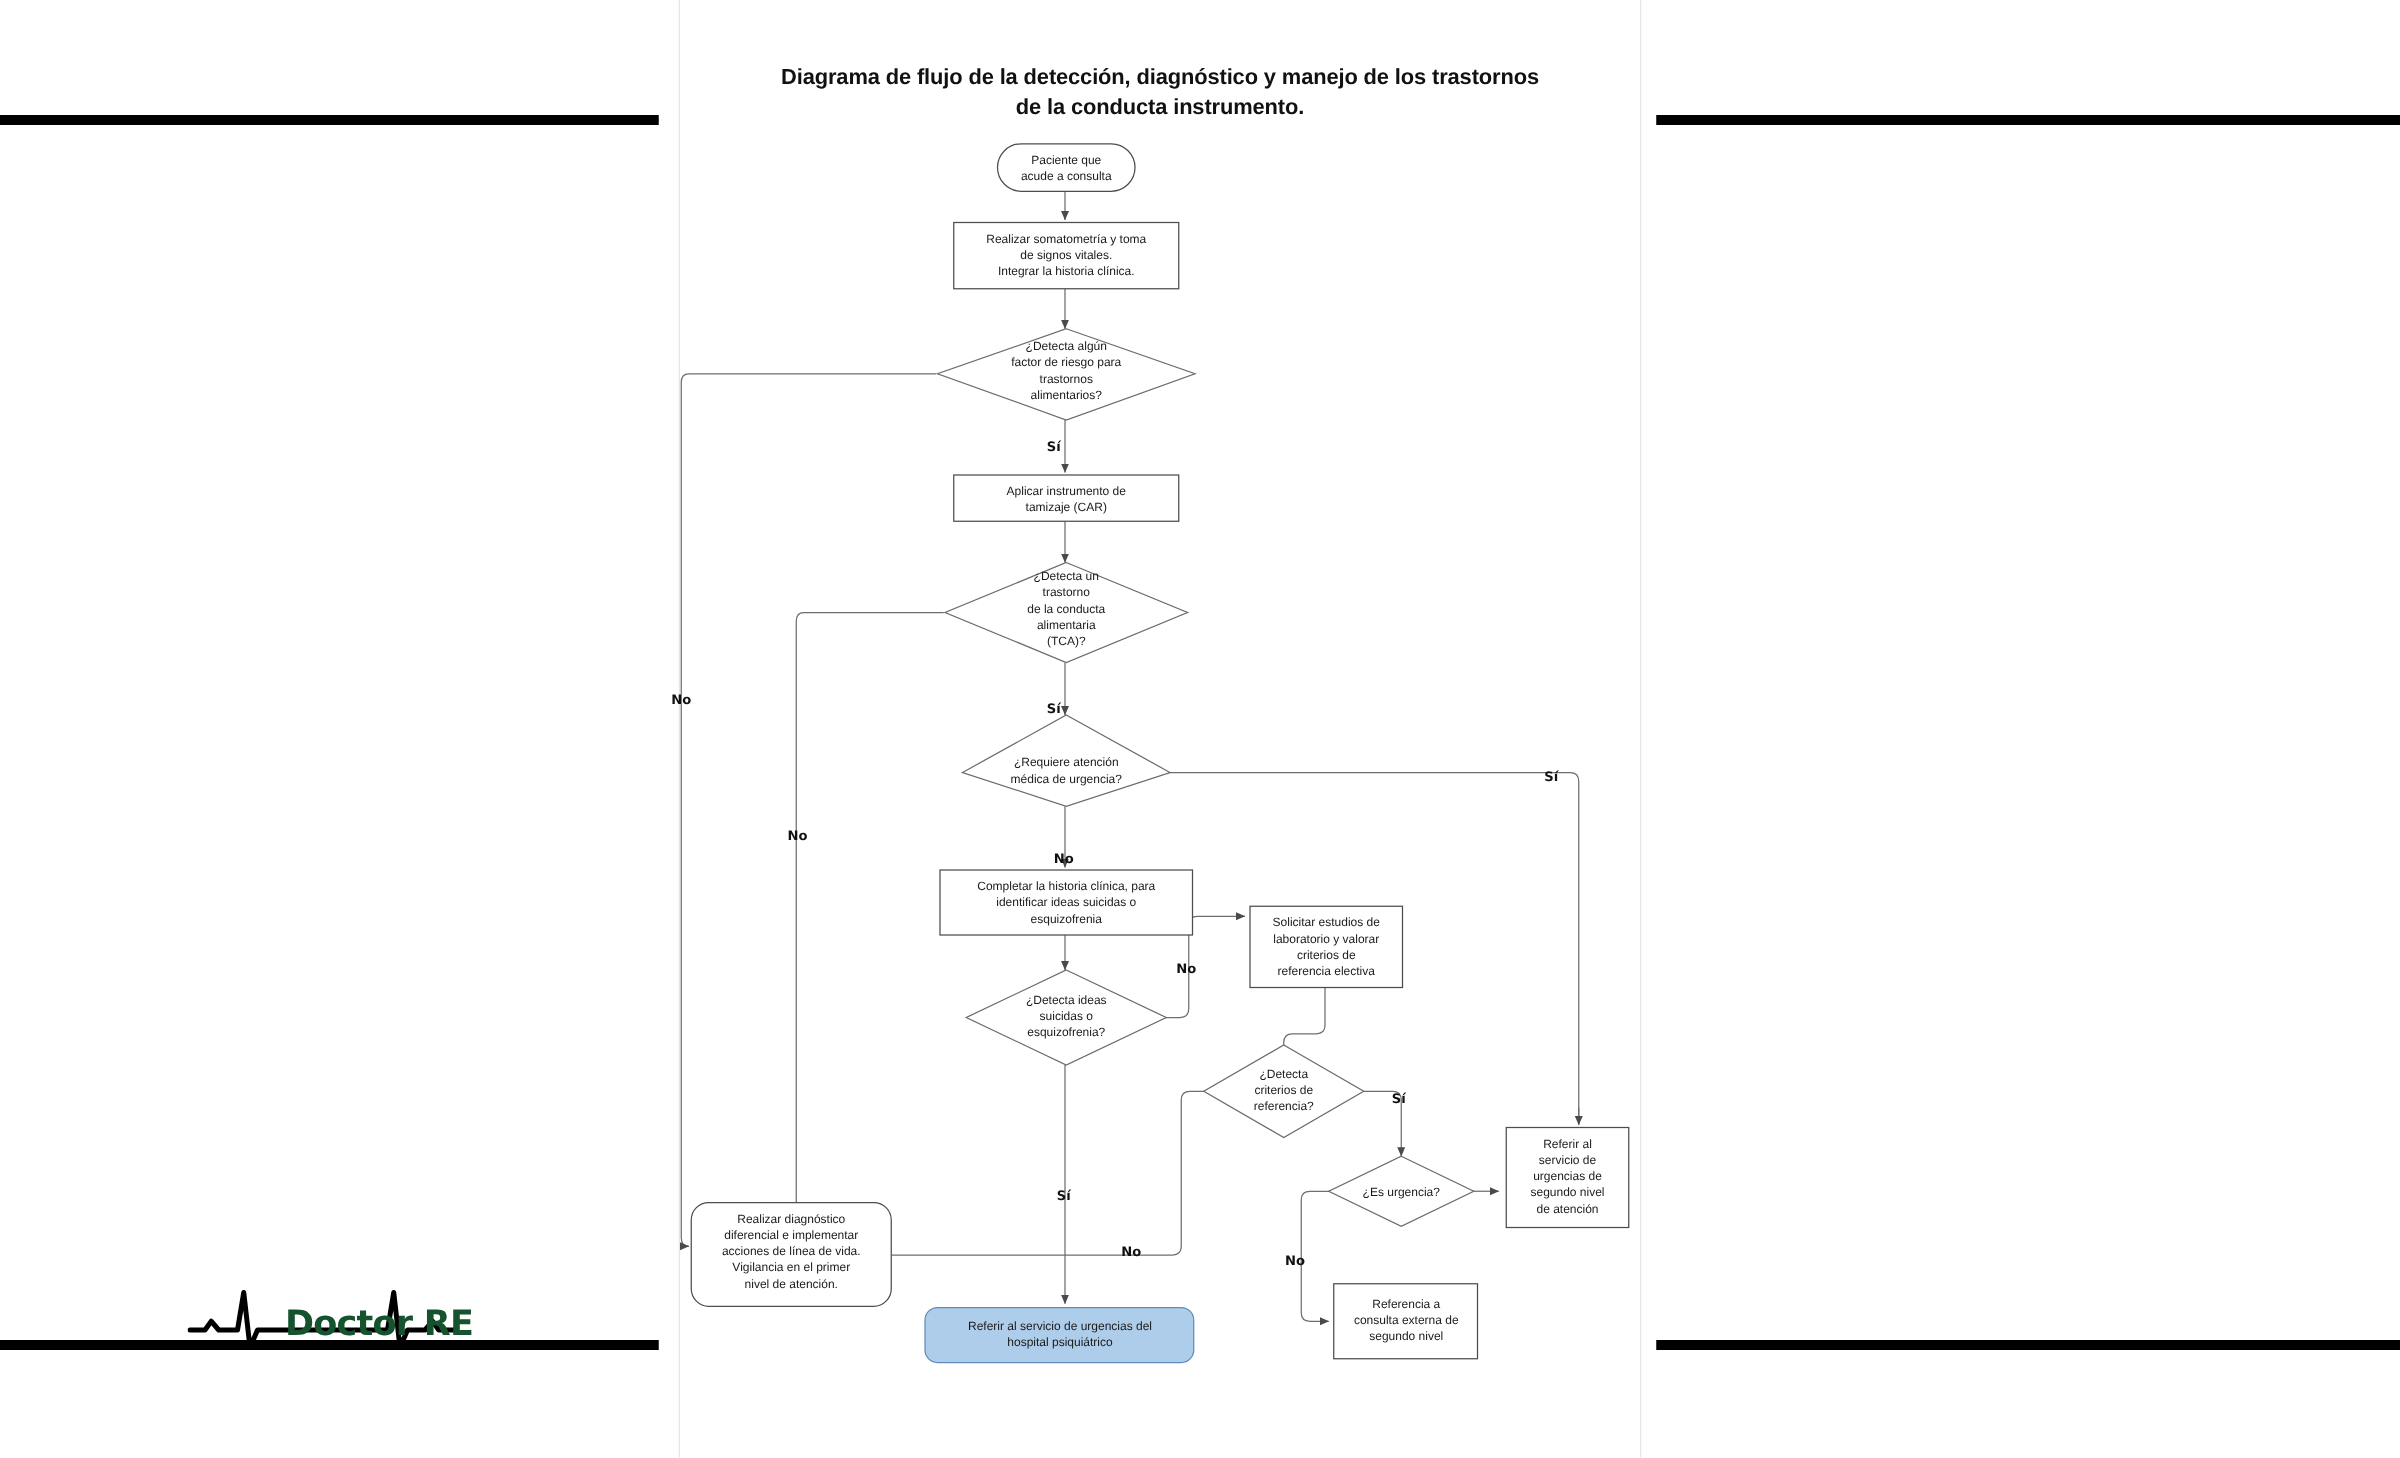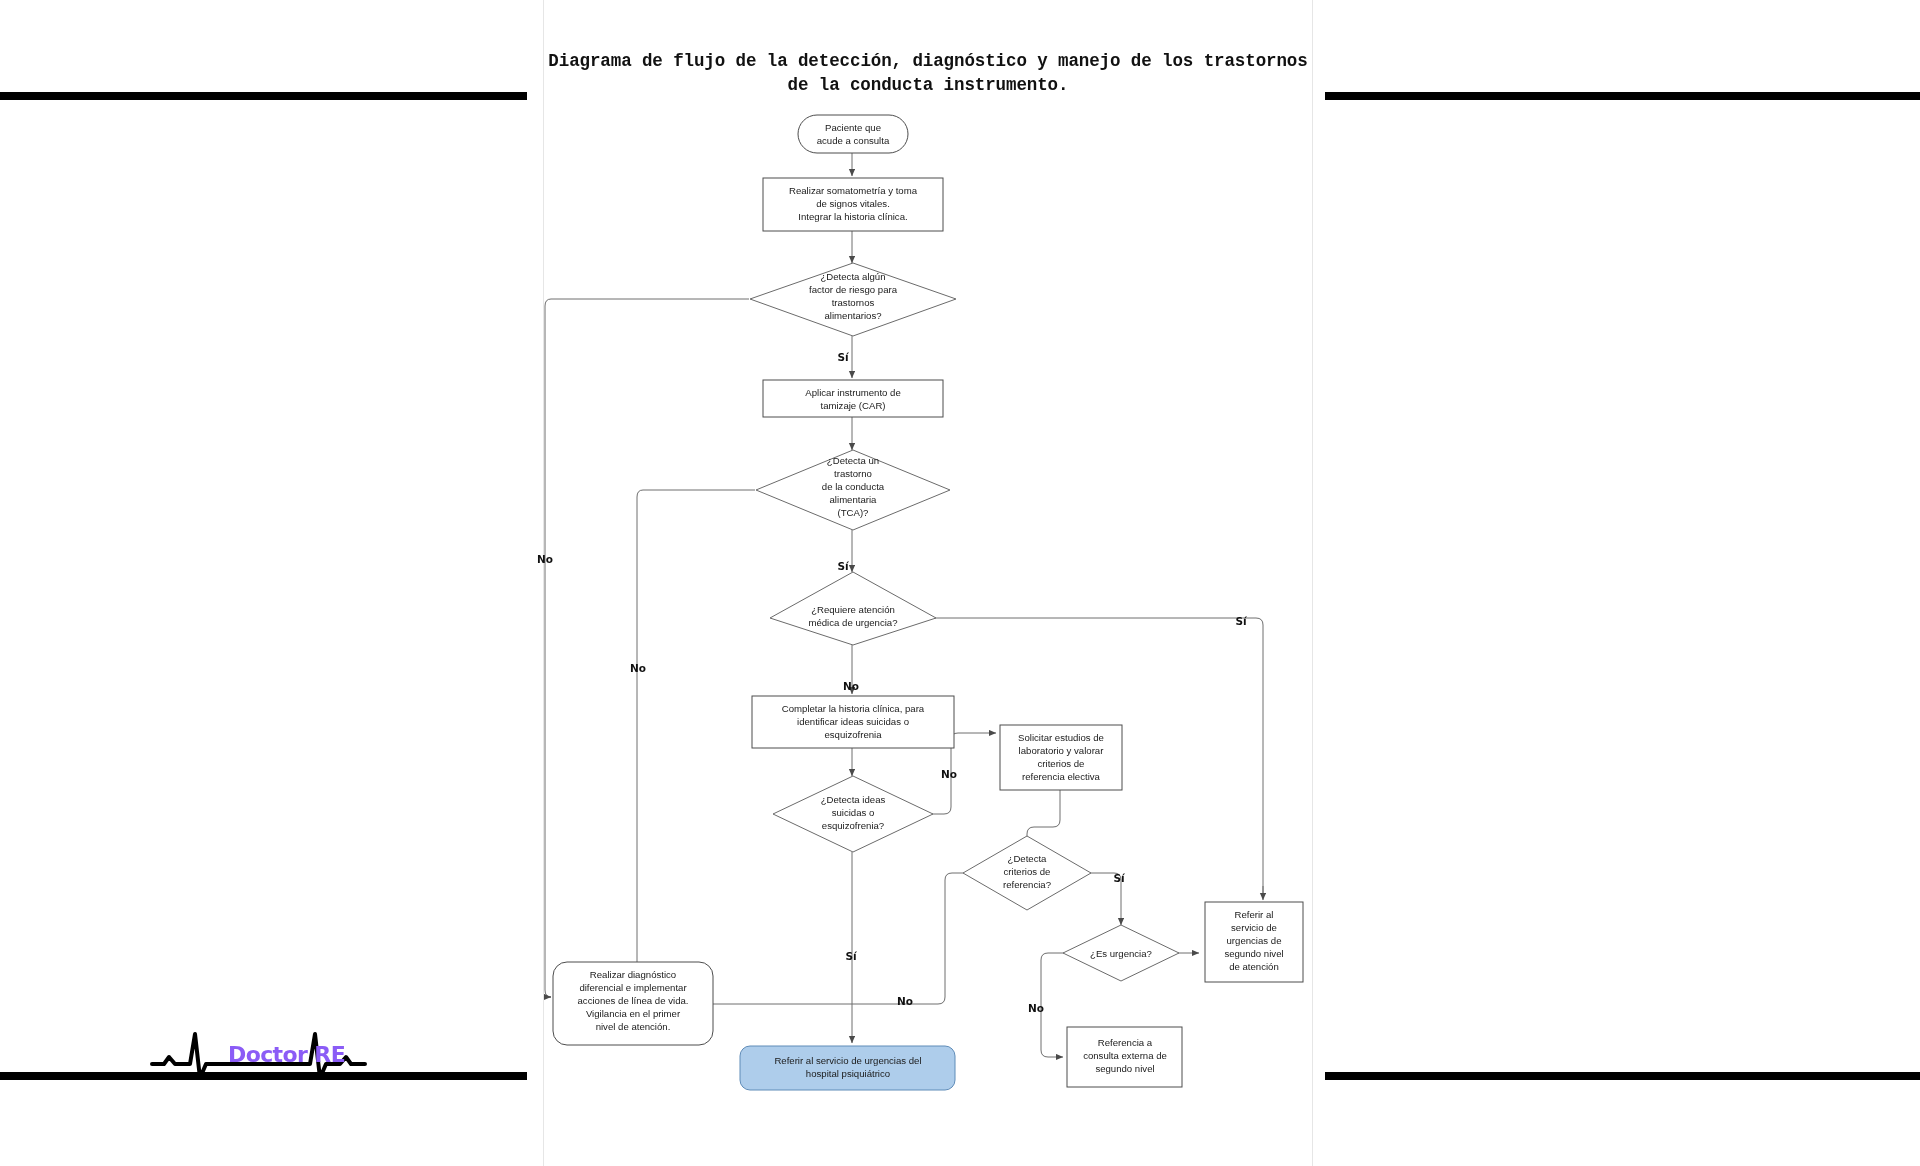--- a/index.html
+++ b/index.html
@@ -40,43 +40,43 @@
   .rule-top-right { left: 1325px; top: 92px;   width: 595px; }
   .rule-bot-left  { left: 0px;    top: 1072px; width: 527px; }
   .rule-bot-right { left: 1325px; top: 1072px; width: 595px; }
 
   .title {
     position: absolute;
     left: 543px;
     top: 50px;
     width: 770px;
     text-align: center;
-    font-family: Liberation Mono, monospace;
+    font-family: Liberation Sans, sans-serif;
     font-weight: bold;
     font-size: 17.5px;
     line-height: 1.35;
     color: #111111;
     letter-spacing: -0.1px;
   }
   .brand {
     position: absolute;
     left: 150px;
     top: 1026px;
     width: 270px;
     height: 60px;
   }
   .brand-text {
     position: absolute;
     left: 78px;
     top: 16px;
     font-family: "DejaVu Sans", sans-serif;
     font-weight: bold;
-    font-size: 22px;
+    font-size: 28px;
     letter-spacing: -0.6px;
-    color: #8b5cf6;
+    color: #14532d;
   }
   svg text { font-family: "Liberation Sans", sans-serif; }
   .nodeText {
     font-size: 9.6px;
     fill: #1a1a1a;
   }
   .edgeLabel {
     font-size: 10.5px;
     font-weight: bold;
     fill: #111111;

